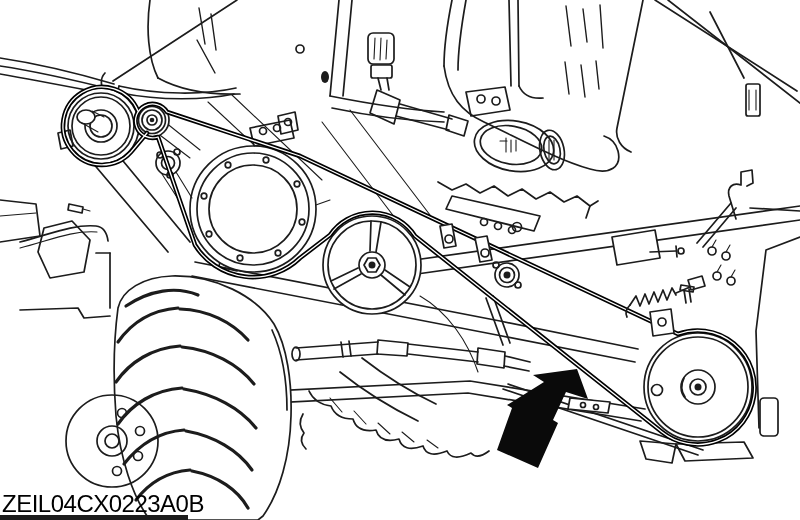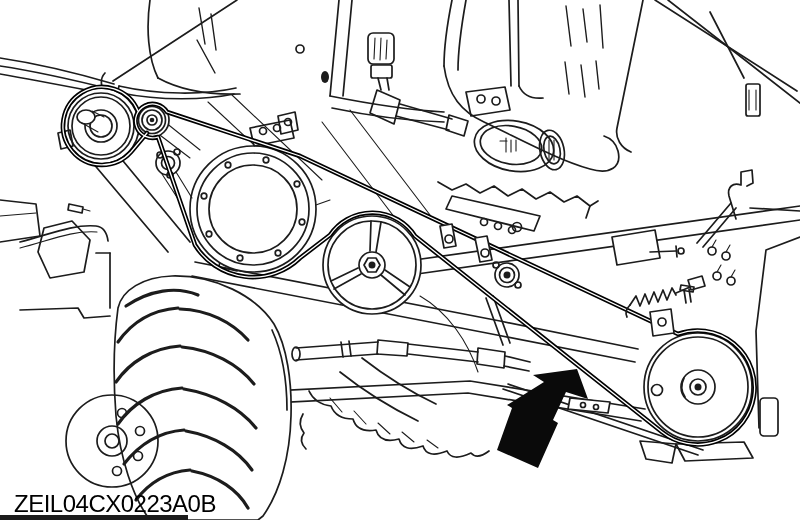--- a/index.html
+++ b/index.html
@@ -12,21 +12,21 @@
   svg *{stroke:var(--line,#1c1c1c);fill:none;stroke-width:1.7;stroke-linecap:round;stroke-linejoin:round;}
   svg .wf{fill:#ffffff;}
   svg .f{fill:var(--line,#1c1c1c);stroke:none;}
   svg .dash{stroke-width:1.4;}
   svg .thin{stroke-width:1.1;}
   svg .lug{stroke-width:3.2;}
   svg .belt{stroke:var(--belt,#000);stroke-width:4.6;fill:none;}
   svg .gap{stroke:#ffffff;stroke-width:1.3;fill:none;}
   svg .arrowfill{fill:var(--arrow_fill,#0a0a0a);stroke:none;}
   .caption{
-    position:absolute;left:14px;top:490px;
+    position:absolute;left:2px;top:490px;
     font-size:24px;font-weight:500;letter-spacing:-0.5px;
     color:var(--caption_text,#000);white-space:nowrap;
   }
 </style>
 </head>
 <body>
 
 <div class="stage">
   <svg width="800" height="520" viewBox="0 0 800 520">
 

